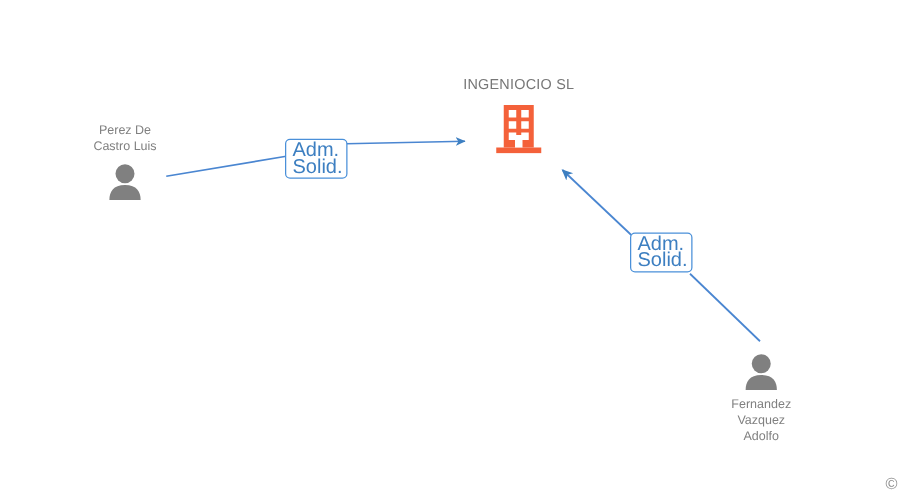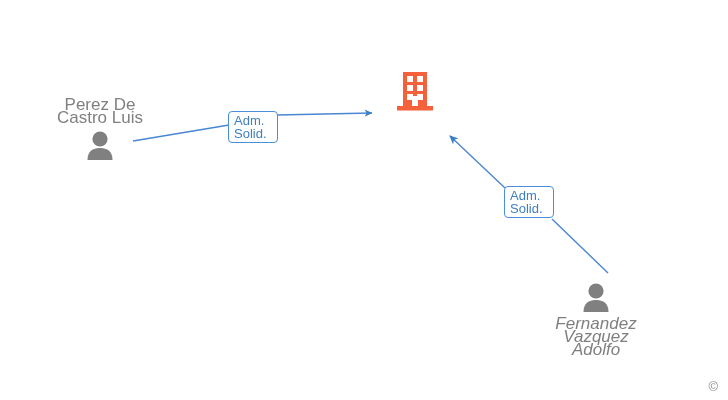--- a/index.html
+++ b/index.html
@@ -45,40 +45,40 @@
     margin: 8px auto 0 auto;
   }
 
   
   .person-node {
     position: absolute;
     text-align: center;
     width: 140px;
   }
   .person-name {
-    font-size: 17px;
+    font-size: 10px;
     color: #808080;
     line-height: 13px;
     white-space: pre-line;
   }
   .person-icon {
     display: block;
     margin: 0 auto;
   }
   .person-node.name-above .person-name { margin-bottom: 6px; }
   .person-node.name-below .person-name { margin-top: 5px; }
 
   
   .edge-label {
     position: absolute;
     border: 1.4px solid #4a90d9;
     border-radius: 4px;
     background: #ffffff;
     color: #3d7fc1;
-    font-size: 13px;
+    font-size: 16px;
     line-height: 13px;
     text-align: right;
     padding: 2px 20px 3px 5px;
     white-space: pre-line;
     box-sizing: border-box;
   }
 
   
   .watermark {
     position: absolute;
@@ -125,20 +125,21 @@
     <line x1="133" y1="141" x2="229" y2="125" stroke="#4a86d1" stroke-width="1.4"></line>
 
     <line x1="277" y1="115" x2="372" y2="113" stroke="#4a86d1" stroke-width="1.4" marker-end="url(#arrow-right)"></line>
 
     <line x1="608" y1="273" x2="552" y2="219" stroke="#4a86d1" stroke-width="1.4"></line>
 
     <line x1="505" y1="188" x2="450" y2="136" stroke="#4a86d1" stroke-width="1.4" marker-end="url(#arrow-diag)"></line>
   </svg>
 
   <div class="company-node" style="left:330px; top:62px; width:170px;">
+    <div class="company-title">INGENIOCIO SL</div>
     <svg class="building-icon" width="38" height="42" viewBox="0 0 38 42" xmlns="http://www.w3.org/2000/svg">
 
       <rect x="7" y="2" width="24" height="34" fill="#f4613a"></rect>
 
       <rect x="1" y="36" width="36" height="4.5" fill="#f4613a"></rect>
 
       <rect x="11" y="6" width="6" height="6" fill="#ffffff"></rect>
       <rect x="21" y="6" width="6" height="6" fill="#ffffff"></rect>
       <rect x="11" y="15" width="6" height="6" fill="#ffffff"></rect>
       <rect x="21" y="15" width="6" height="6" fill="#ffffff"></rect>
@@ -151,21 +152,21 @@
 
   <div class="person-node name-above" style="left:30px; top:98px;">
     <div class="person-name">Perez De
 Castro Luis</div>
     <svg class="person-icon" width="32" height="30" viewBox="0 0 32 30" xmlns="http://www.w3.org/2000/svg">
       <circle cx="16" cy="9" r="7.6" fill="#808080"></circle>
       <path d="M16,18 C6.5,18 3.5,23.5 3.5,30 L28.5,30 C28.5,23.5 25.5,18 16,18 Z" fill="#808080"></path>
     </svg>
   </div>
 
-  <div class="person-node name-below" style="left:526px; top:282px;font-style:italic;">
+  <div class="person-node name-below" style="left:539px; top:282px;">
     <svg class="person-icon" width="32" height="30" viewBox="0 0 32 30" xmlns="http://www.w3.org/2000/svg">
       <circle cx="16" cy="9" r="7.6" fill="#808080"></circle>
       <path d="M16,18 C6.5,18 3.5,23.5 3.5,30 L28.5,30 C28.5,23.5 25.5,18 16,18 Z" fill="#808080"></path>
     </svg>
     <div class="person-name">Fernandez
 Vazquez
 Adolfo</div>
   </div>
 
   <div class="edge-label" style="left:228px; top:111px; width:50px; height:32px;">Adm.

